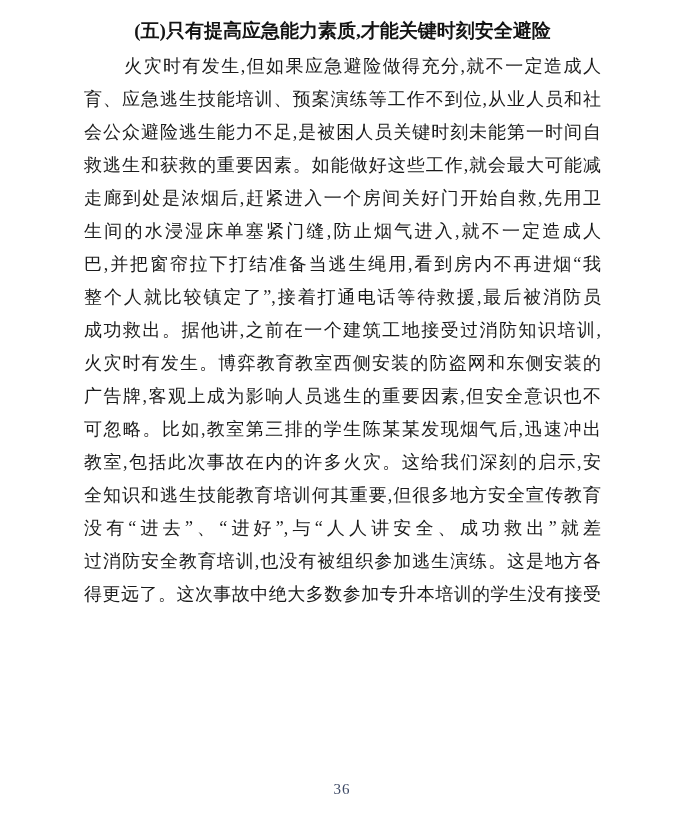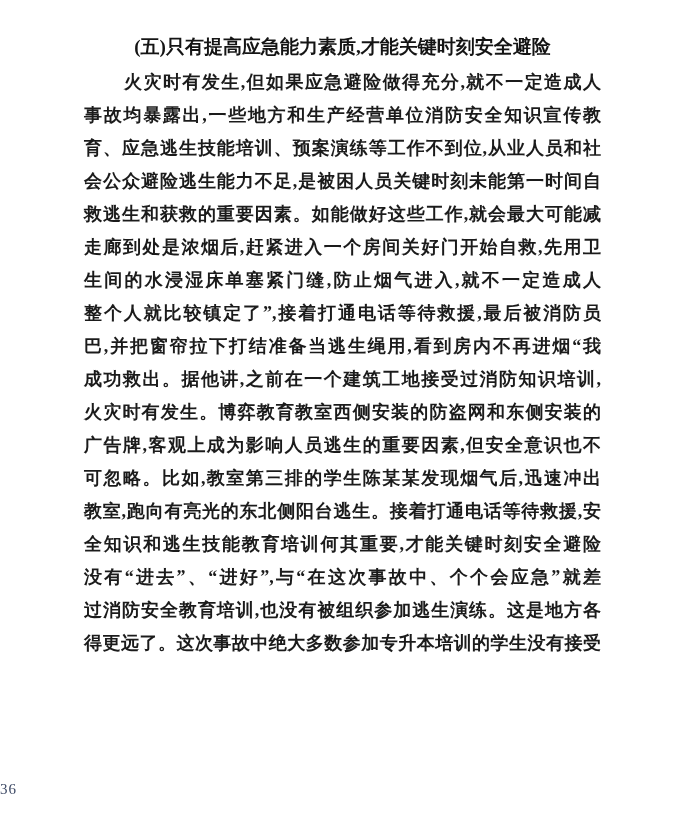--- a/index.html
+++ b/index.html
@@ -12,21 +12,21 @@
     width: 684px;
     height: 828px;
     background: #ffffff;
     overflow: hidden;
     font-family: "Liberation Serif", "DejaVu Serif", serif;
     color: #1b1b1b;
   }
   .content {
     position: absolute;
     left: 84px;
-    top: 28px;
+    top: 12px;
     width: 517px;
   }
   .heading {
     margin: 0;
     padding: 0;
     font-size: 19px;
     font-weight: bold;
     text-align: center;
     line-height: 38px;
     height: 38px;
@@ -39,57 +39,55 @@
   }
   .line {
     font-size: 18px;
     line-height: 33px;
     height: 33px;
     text-align: justify;
     text-align-last: justify;
     -moz-text-align-last: justify;
     word-break: break-all;
     color: #1b1b1b;
-    font-weight: bold;
   }
   .line.indent {
     padding-left: 40px;
   }
   .pagenum {
     position: absolute;
     left: 0;
     right: 0;
     bottom: 30px;
-    text-align: left;
+    text-align: center;
     font-size: 15px;
     letter-spacing: 1px;
     color: #3e4a66;
   }
 </style>
 </head>
 <body>
 
 <div class="page">
   <div class="content">
     <h2 class="heading">(五)只有提高应急能力素质,才能关键时刻安全避险</h2>
     <div class="para">
       <div class="line indent">火灾时有发生,但如果应急避险做得充分,就不一定造成人</div>
-      <div class="line">事故均暴露出,一些地方和生产经营单位消防安全知识宣传教</div>
       <div class="line">育、应急逃生技能培训、预案演练等工作不到位,从业人员和社</div>
       <div class="line">会公众避险逃生能力不足,是被困人员关键时刻未能第一时间自</div>
       <div class="line">救逃生和获救的重要因素。如能做好这些工作,就会最大可能减</div>
       <div class="line">走廊到处是浓烟后,赶紧进入一个房间关好门开始自救,先用卫</div>
       <div class="line">生间的水浸湿床单塞紧门缝,防止烟气进入,就不一定造成人</div>
+      <div class="line">巴,并把窗帘拉下打结准备当逃生绳用,看到房内不再进烟“我</div>
       <div class="line">整个人就比较镇定了”,接着打通电话等待救援,最后被消防员</div>
-      <div class="line">巴,并把窗帘拉下打结准备当逃生绳用,看到房内不再进烟“我</div>
       <div class="line">成功救出。据他讲,之前在一个建筑工地接受过消防知识培训,</div>
       <div class="line">火灾时有发生。博弈教育教室西侧安装的防盗网和东侧安装的</div>
       <div class="line">广告牌,客观上成为影响人员逃生的重要因素,但安全意识也不</div>
       <div class="line">可忽略。比如,教室第三排的学生陈某某发现烟气后,迅速冲出</div>
-      <div class="line">教室,跑向有亮光的东北侧阳台逃生。接着打通电话等待救援,安</div>
-      <div class="line">全知识和逃生技能教育培训何其重要,才能关键时刻安全避险</div>
-      <div class="line">没有“进去”、“进好”,与“在这次事故中、个个会应急”就差</div>
+      <div class="line">教室,包括此次事故在内的许多火灾。这给我们深刻的启示,安</div>
+      <div class="line">全知识和逃生技能教育培训何其重要,但很多地方安全宣传教育</div>
+      <div class="line">没有“进去”、“进好”,与“人人讲安全、成功救出”就差</div>
       <div class="line">过消防安全教育培训,也没有被组织参加逃生演练。这是地方各</div>
       <div class="line">得更远了。这次事故中绝大多数参加专升本培训的学生没有接受</div>
     </div>
   </div>
   <div class="pagenum">36</div>
 </div>
 
 </body></html>

